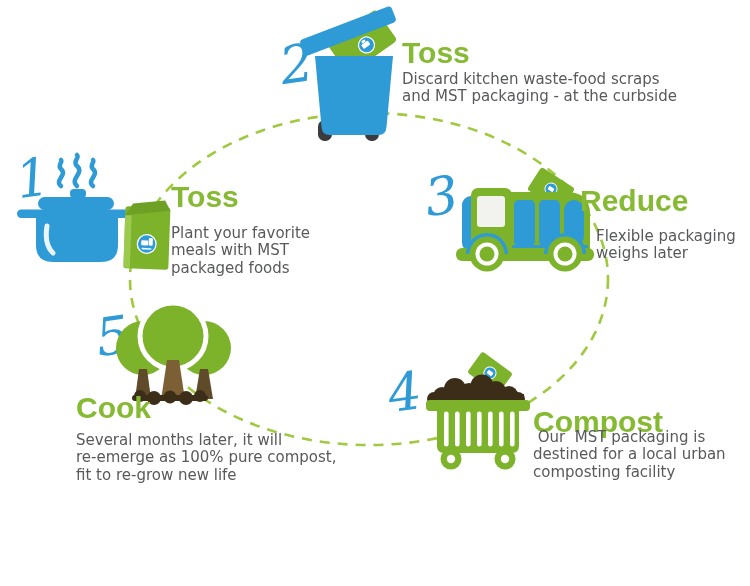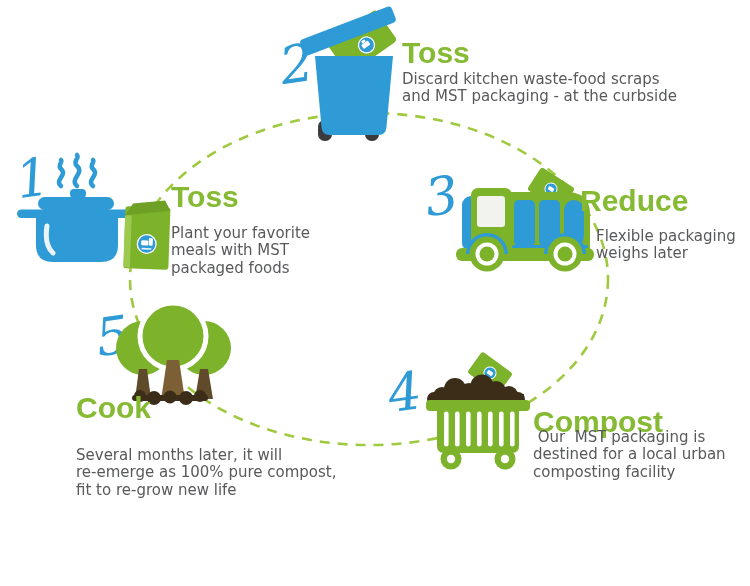--- a/index.html
+++ b/index.html
@@ -40,21 +40,21 @@
   .icon-plant{left:110px;top:296px}
   .title-cook{left:171px;top:180px}
   .title-toss{left:402px;top:36px}
   .title-reduce{left:580px;top:184px}
   .title-compost{left:533px;top:405px}
   .title-plant{left:76px;top:391px}
   .desc-cook{left:171px;top:225px}
   .desc-toss{left:402px;top:71px}
   .desc-reduce{left:596px;top:228px}
   .desc-compost{left:533px;top:429px}
-  .desc-plant{left:76px;top:447px}
+  .desc-plant{left:76px;top:432px}
 </style>
 </head>
 <body>
 
 <div class="canvas">
 
   
   <svg class="layer" width="750" height="586" viewBox="0 0 750 586">
     <ellipse cx="369" cy="279" rx="239" ry="166" fill="none" class="s-dash" stroke-width="2.6" stroke-dasharray="10 8"></ellipse>
   </svg>

